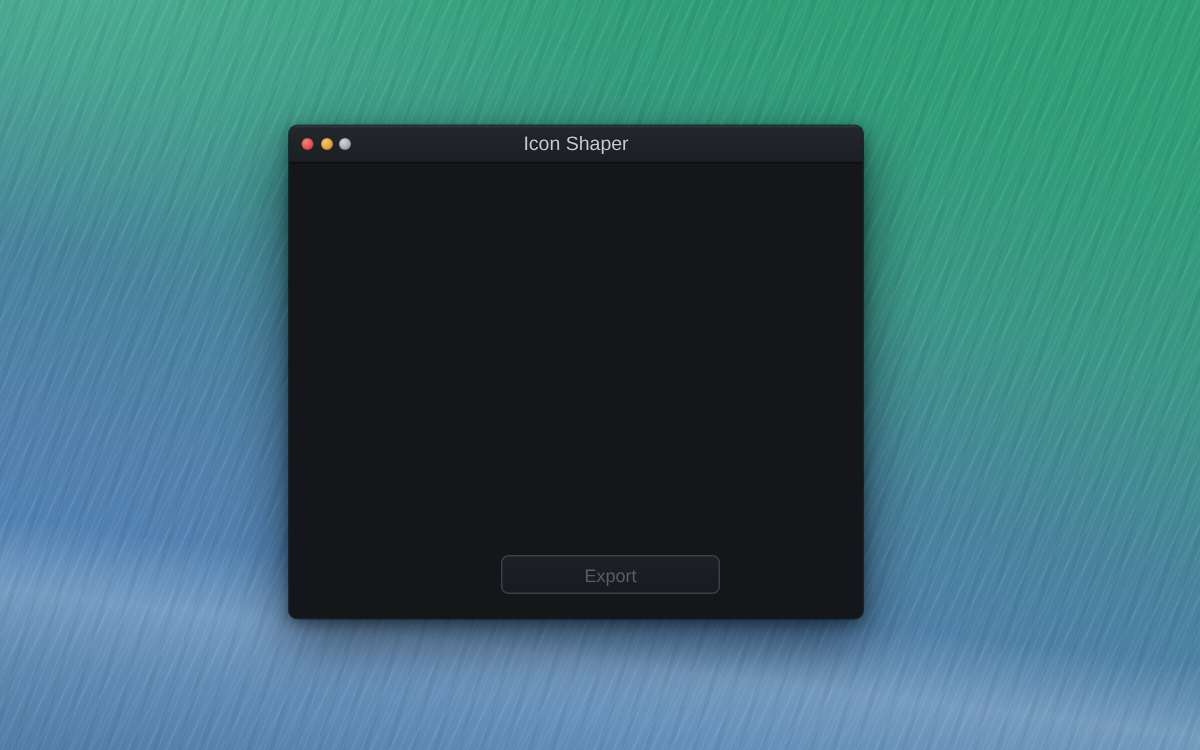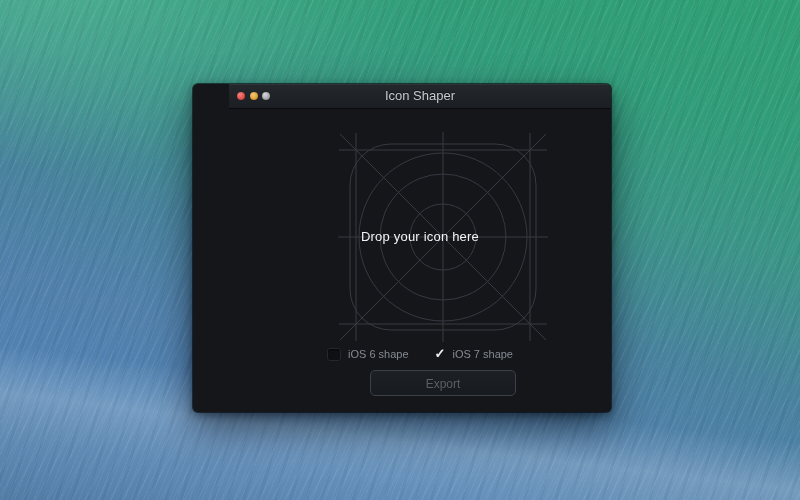--- a/index.html
+++ b/index.html
@@ -17,21 +17,21 @@
     background:
       repeating-linear-gradient(112deg, rgba(255,255,255,.06) 0 1px, rgba(255,255,255,0) 1px 6px),
       repeating-linear-gradient(118deg, rgba(214,255,238,.045) 0 2px, rgba(0,0,0,0) 2px 11px),
       repeating-linear-gradient(106deg, rgba(8,44,66,.055) 0 3px, rgba(0,0,0,0) 3px 15px);
   }
 
   
   .app-window{position:absolute;left:193px;top:84px;width:382px;height:328px;
     border-radius:5px;background:#14161a;
     box-shadow:0 16px 38px rgba(2,6,14,.55), 0 3px 10px rgba(2,6,14,.45), 0 0 0 1px rgba(0,0,0,.55);
-    overflow:hidden;padding-left:36px;}
+    overflow:hidden;}
 
   .titlebar{position:relative;height:24px;
     background:linear-gradient(#24272c,#1b1e22);
     border-bottom:1px solid #0a0b0d;
     box-shadow:inset 0 1px 0 rgba(255,255,255,.06);}
   .title{position:absolute;left:0;right:0;top:0;height:24px;line-height:24px;
     text-align:center;font-size:13px;color:#c7cace;
     text-shadow:0 -1px 0 rgba(0,0,0,.5);}
   .lights{position:absolute;left:8px;top:0;height:24px;display:flex;align-items:center;gap:4.5px;}
   .light{width:8px;height:8px;border-radius:50%;box-shadow:inset 0 0 1px rgba(0,0,0,.45);}
@@ -76,50 +76,18 @@
       <div class="lights">
         <span class="light close"></span>
         <span class="light min"></span>
         <span class="light zoom"></span>
       </div>
       <div class="title">Icon Shaper</div>
     </div>
 
     <div class="content">
 
-      <div class="dropzone">
-        <svg class="grid-svg" width="220" height="220" viewBox="0 0 220 220">
 
-          <rect x="17" y="17" width="186" height="186" rx="41"></rect>
-
-          <circle cx="110" cy="110" r="84"></circle>
-          <circle cx="110" cy="110" r="63"></circle>
-          <circle cx="110" cy="110" r="33"></circle>
-
-          <line x1="110" y1="5" x2="110" y2="215"></line>
-          <line x1="5" y1="110" x2="215" y2="110"></line>
-
-          <line x1="7" y1="7" x2="213" y2="213"></line>
-          <line x1="213" y1="7" x2="7" y2="213"></line>
-
-          <line x1="23" y1="6" x2="23" y2="214"></line>
-          <line x1="197" y1="6" x2="197" y2="214"></line>
-          <line x1="6" y1="23" x2="214" y2="23"></line>
-          <line x1="6" y1="197" x2="214" y2="197"></line>
-        </svg>
-        <div class="drop-hint">Drop your icon here</div>
-      </div>
-
-      <div class="options-row">
-        <div class="option">
-          <span class="cb-box"></span>
-          <span class="option-label">iOS 6 shape</span>
-        </div>
-        <div class="option">
-          <span class="cb-check">✓</span>
-          <span class="option-label">iOS 7 shape</span>
-        </div>
-      </div>
 
       <button class="export-btn">Export</button>
     </div>
   </div>
 </div>
 
 </body></html>

